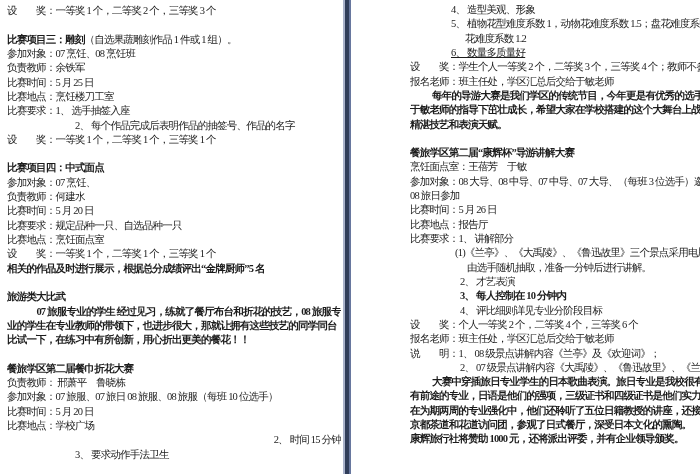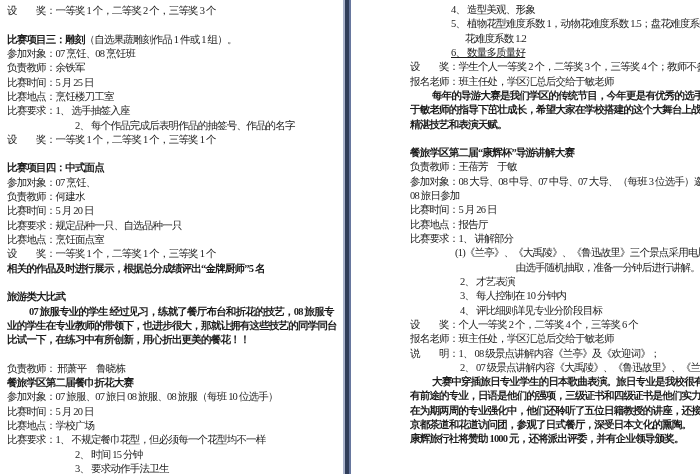--- a/index.html
+++ b/index.html
@@ -58,56 +58,55 @@
       <div class="line"><span class="b">比赛项目四：中式面点</span></div>
       <div class="line"><span>参加对象：07 烹饪、</span></div>
       <div class="line"><span>负责教师：何建水</span></div>
       <div class="line"><span>比赛时间：5 月 20 日</span></div>
       <div class="line"><span>比赛要求：规定品种一只、自选品种一只</span></div>
       <div class="line"><span>比赛地点：烹饪面点室</span></div>
       <div class="line"><span>设　　奖：一等奖 1 个，二等奖 1 个，三等奖 1 个</span></div>
       <div class="line"><span class="b">相关的作品及时进行展示，根据总分成绩评出“金牌厨师”5 名</span></div>
       <div class="line"></div>
       <div class="line"><span class="b">旅游类大比武</span></div>
-      <div class="line" style="padding-left: 22px;"><span class="b">07 旅服专业的学生 经过见习，练就了餐厅布台和折花的技艺，08 旅服专</span></div>
+      <div class="line" style="padding-left: 22px; text-align: right;"><span class="b">07 旅服专业的学生 经过见习，练就了餐厅布台和折花的技艺，08 旅服专</span></div>
       <div class="line"><span class="b">业的学生在专业教师的带领下，也进步很大，那就让拥有这些技艺的同学同台</span></div>
       <div class="line"><span class="b">比试一下，在练习中有所创新，用心折出更美的餐花！！</span></div>
       <div class="line"></div>
+      <div class="line"><span class="b">餐旅学区第二届餐巾折花大赛</span></div>
       <div class="line"><span>负责教师： 邢萧平　鲁晓栋</span></div>
-      <div class="line"><span class="b">餐旅学区第二届餐巾折花大赛</span></div>
       <div class="line"><span>参加对象：07 旅服、07 旅日 08 旅服、08 旅服（每班 10 位选手）</span></div>
       <div class="line"><span>比赛时间：5 月 20 日</span></div>
       <div class="line"><span>比赛地点：学校广场</span></div>
-      <div class="line"><span>比赛要求：1、 不规定餐巾花型，但必须每一个花型均不一样</span></div>
-      <div class="line" style="padding-left: 68px;"><span>2、 时间 15 分钟</span></div>
+      <div class="line" style="padding-left: 68px; text-align: right;"><span>2、 时间 15 分钟</span></div>
       <div class="line" style="padding-left: 68px;"><span>3、 要求动作手法卫生</span></div>
     </div>
   <div class="divider"></div>
   <div class="page page-right" id="page-right">
       <div class="line" style="padding-left: 41px;"><span>4、 造型美观、形象</span></div>
       <div class="line" style="padding-left: 41px;"><span>5、 植物花型难度系数 1，动物花难度系数 1.5；盘花难度系数 1，杯</span></div>
       <div class="line" style="padding-left: 55px;"><span>花难度系数 1.2</span></div>
       <div class="line" style="padding-left: 41px; text-decoration: underline;"><span>6、 数量多质量好</span></div>
       <div class="line"><span>设　　奖：学生个人一等奖 2 个，二等奖 3 个，三等奖 4 个；教师不参奖</span></div>
       <div class="line"><span>报名老师：班主任处，学区汇总后交给于敏老师</span></div>
       <div class="line" style="padding-left: 22px;"><span class="b">每年的导游大赛是我们学区的传统节目，今年更是有优秀的选手在王蓓芳、</span></div>
       <div class="line"><span class="b">于敏老师的指导下茁壮成长，希望大家在学校搭建的这个大舞台上战士导游的</span></div>
       <div class="line"><span class="b">精湛技艺和表演天赋。</span></div>
       <div class="line"></div>
       <div class="line"><span class="b">餐旅学区第二届“康辉杯”导游讲解大赛</span></div>
-      <div class="line"><span>负责教师：王蓓芳　于敏</span></div>
+      <div class="line"><span>烹饪面点室：王蓓芳　于敏</span></div>
       <div class="line"><span>参加对象：08 大导、08 中导、07 中导、07 大导、（每班 3 位选手）邀请 08 旅服、</span></div>
       <div class="line"><span>08 旅日参加</span></div>
       <div class="line"><span>比赛时间：5 月 26 日</span></div>
       <div class="line"><span>比赛地点：报告厅</span></div>
       <div class="line"><span>比赛要求：1、 讲解部分</span></div>
       <div class="line" style="padding-left: 45px;"><span>(1)《兰亭》、《大禹陵》、《鲁迅故里》三个景点采用电脑图片的展示，</span></div>
-      <div class="line" style="padding-left: 57px; text-align: right;"><span>由选手随机抽取，准备一分钟后进行讲解。</span></div>
+      <div class="line" style="padding-left: 57px;"><span>由选手随机抽取，准备一分钟后进行讲解。</span></div>
       <div class="line" style="padding-left: 50px;"><span>2、 才艺表演</span></div>
-      <div class="line" style="padding-left: 50px;"><span>3、 每人控制在 10 分钟内</span></div>
+      <div class="line" style="padding-left: 50px; font-weight: bold;"><span>3、 每人控制在 10 分钟内</span></div>
       <div class="line" style="padding-left: 50px;"><span>4、 评比细则详见专业分阶段目标</span></div>
       <div class="line"><span>设　　奖：个人一等奖 2 个，二等奖 4 个，三等奖 6 个</span></div>
       <div class="line"><span>报名老师：班主任处，学区汇总后交给于敏老师</span></div>
       <div class="line"><span>说　　明：1、 08 级景点讲解内容《兰亭》及《欢迎词》；</span></div>
       <div class="line" style="padding-left: 50px;"><span>2、 07 级景点讲解内容《大禹陵》、《鲁迅故里》、《兰亭》选一</span></div>
       <div class="line" style="padding-left: 22px;"><span class="b">大赛中穿插旅日专业学生的日本歌曲表演。旅日专业是我校很有特色、很</span></div>
       <div class="line"><span class="b">有前途的专业，日语是他们的强项，三级证书和四级证书是他们实力的证明，</span></div>
       <div class="line"><span class="b">在为期两周的专业强化中，他们还聆听了五位日籍教授的讲座，还接待了日本</span></div>
       <div class="line"><span class="b">京都茶道和花道访问团，参观了日式餐厅，深受日本文化的熏陶。</span></div>
       <div class="line"><span class="b">康辉旅行社将赞助 1000 元，还将派出评委，并有企业领导颁奖。</span></div>

